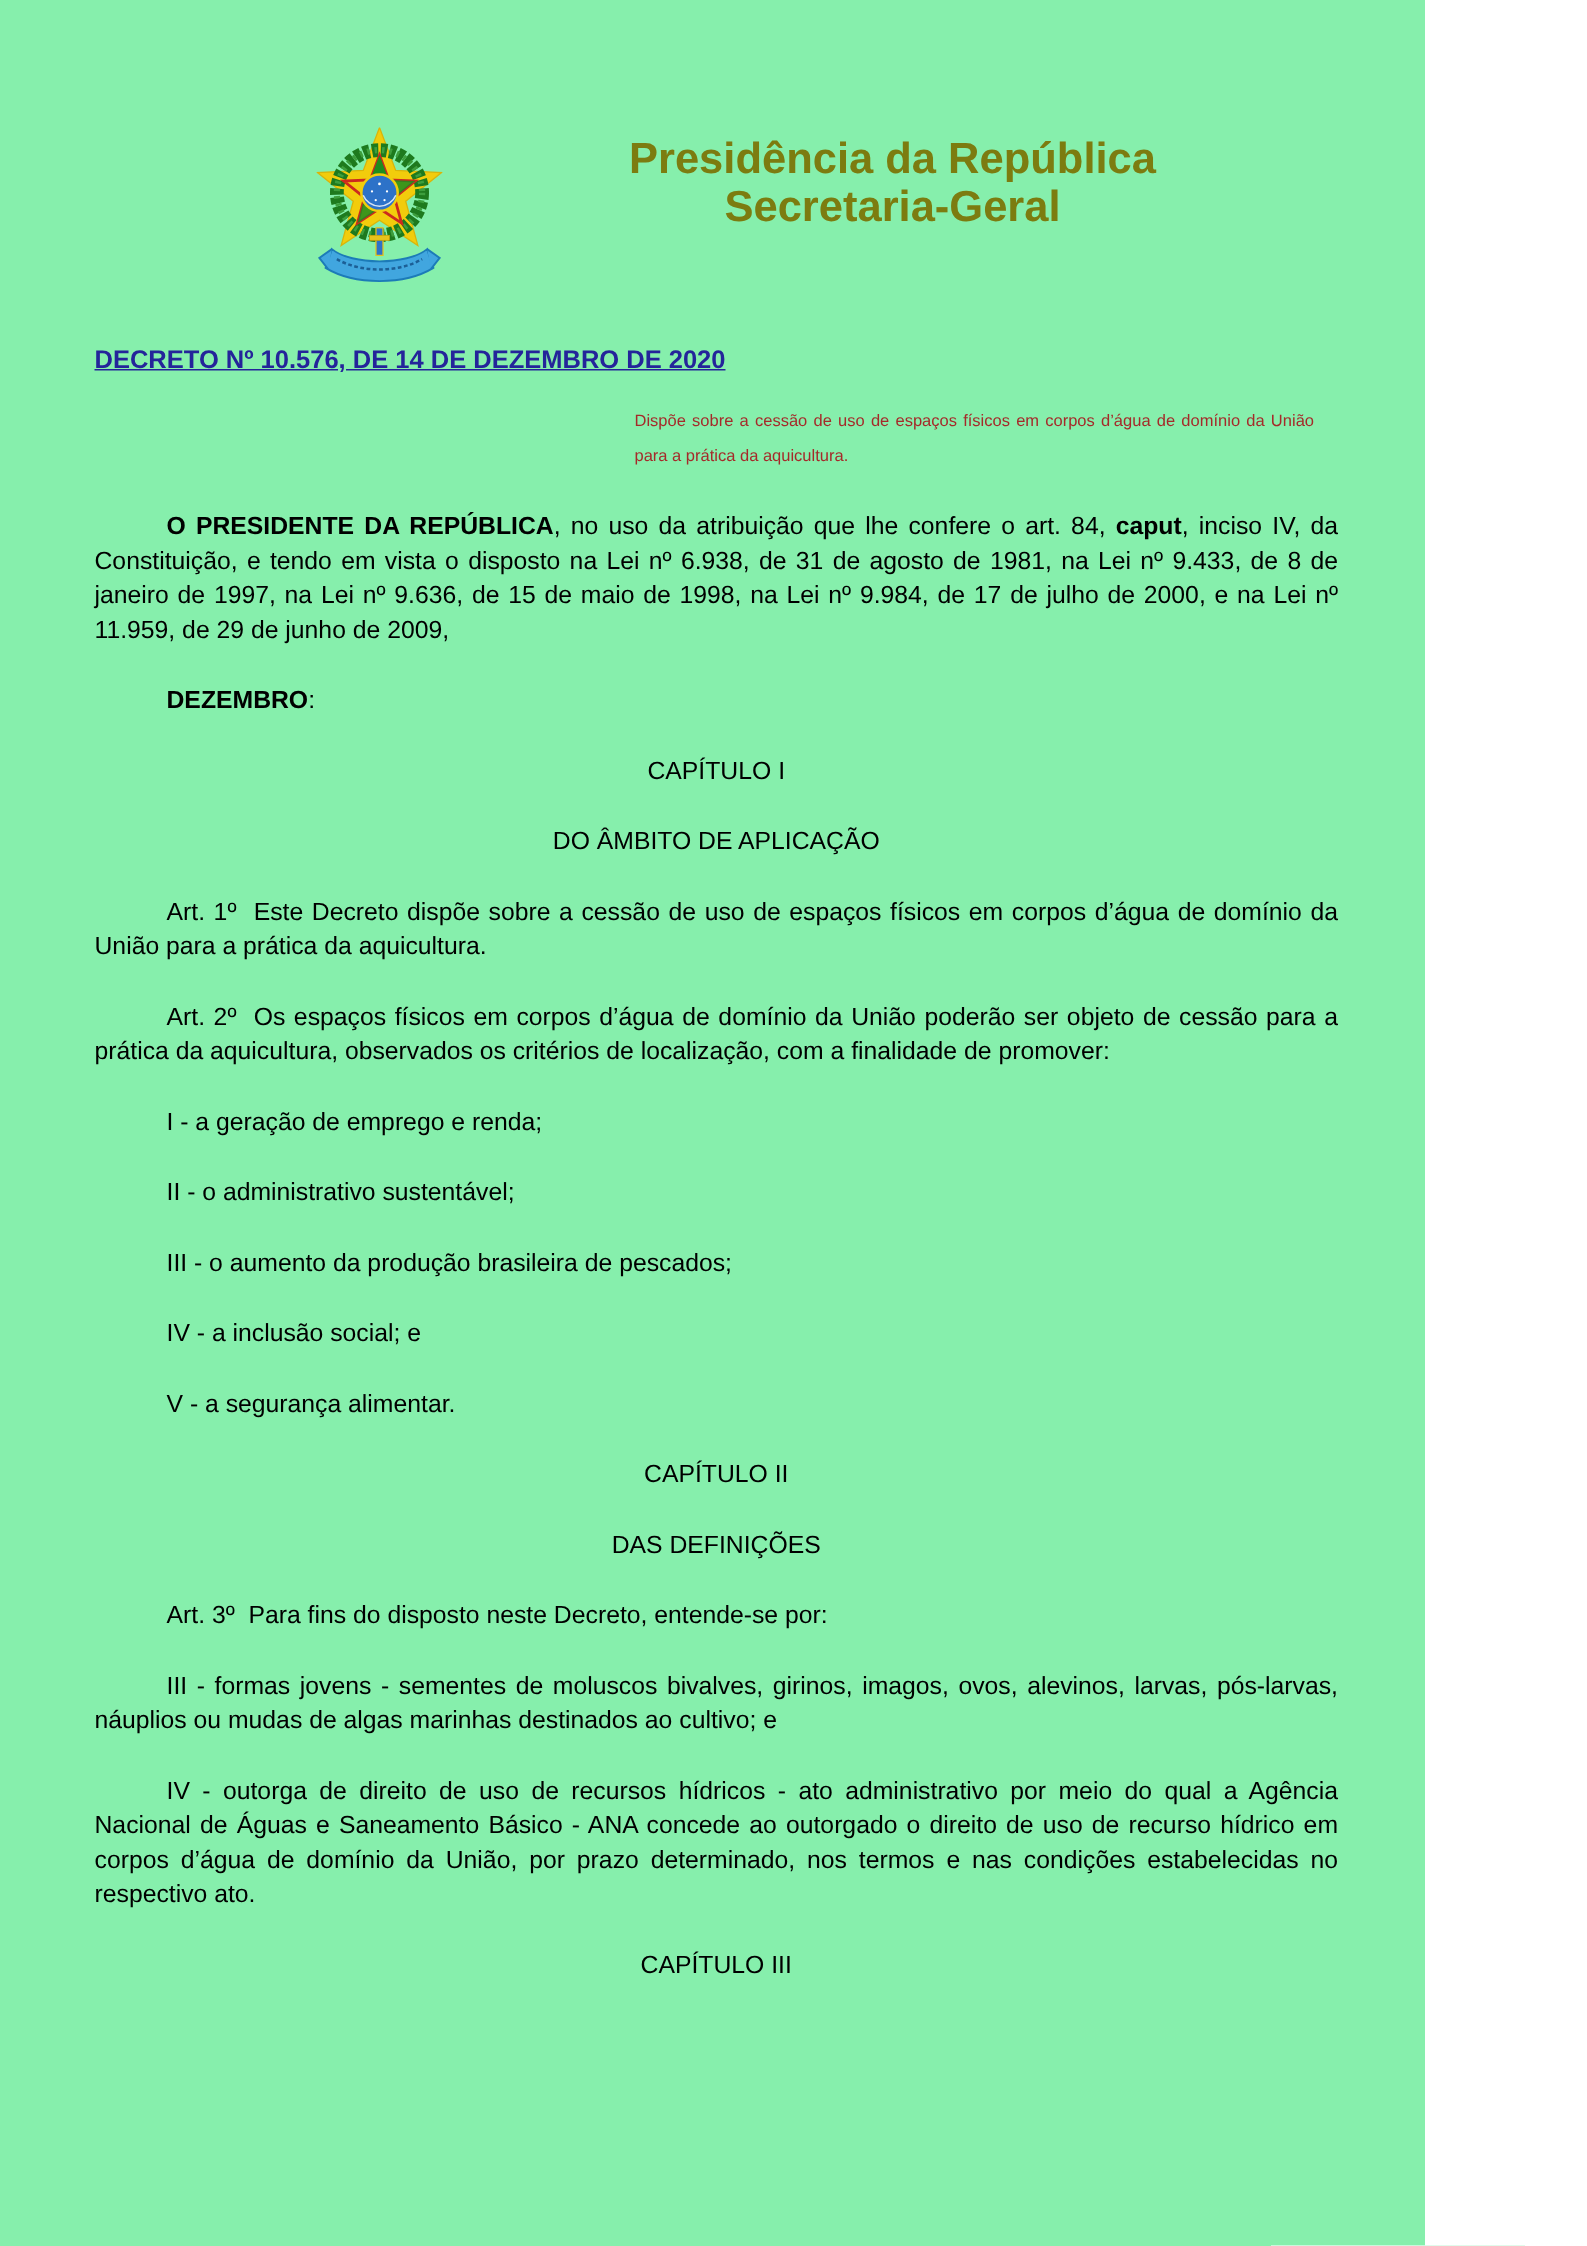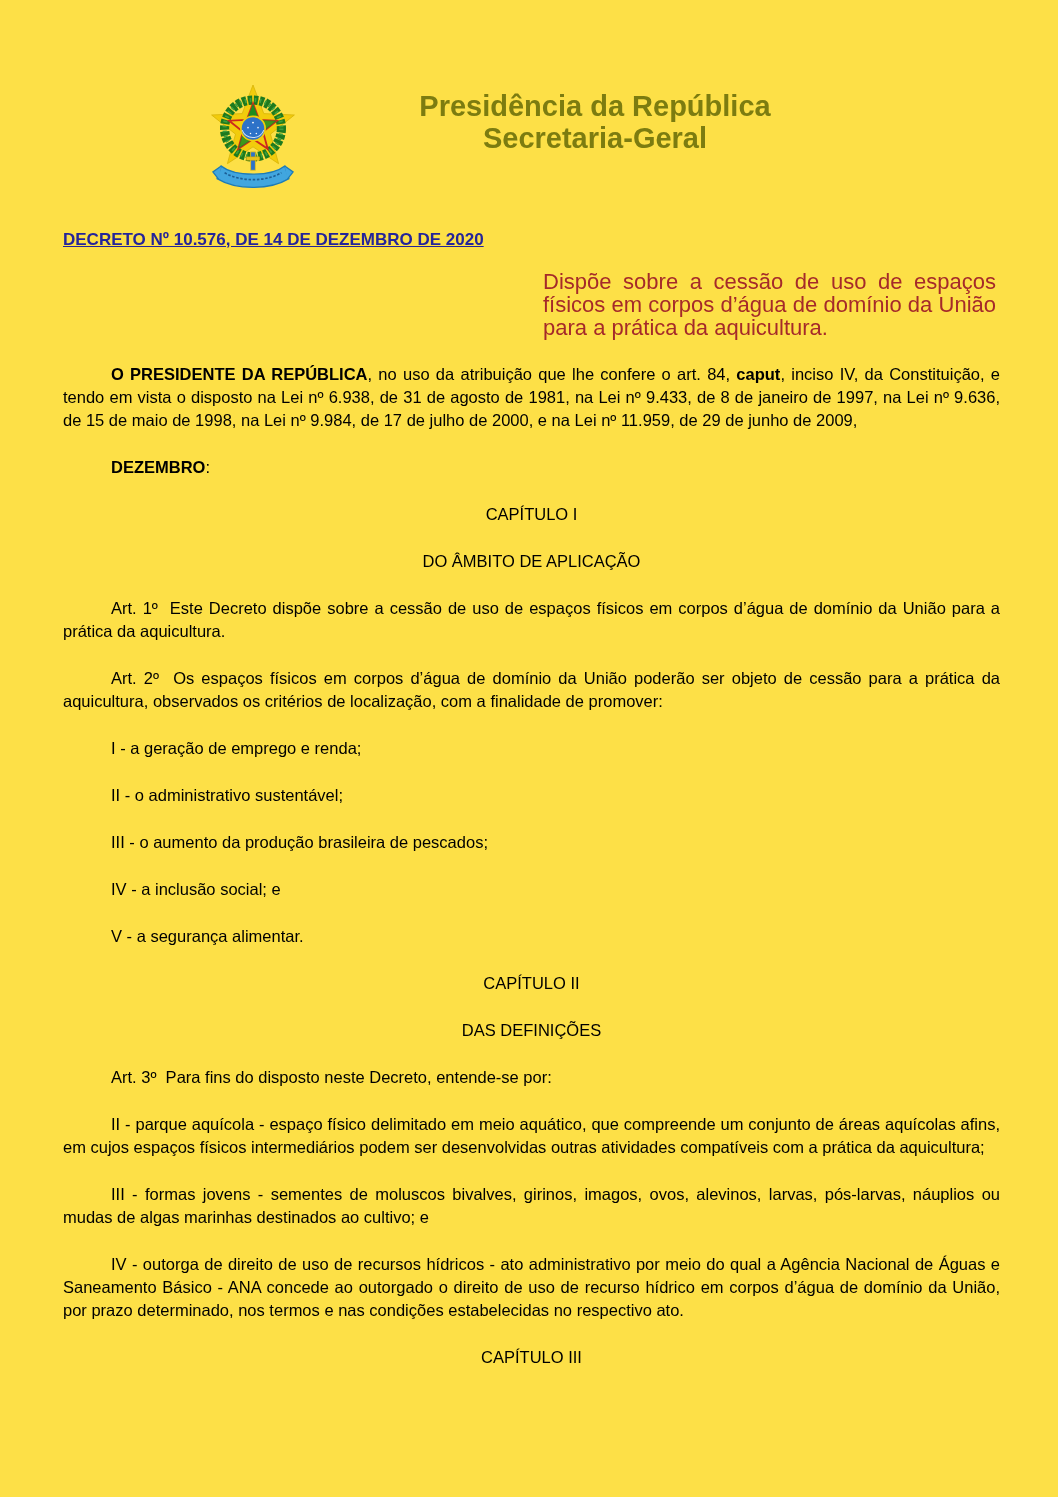--- a/index.html
+++ b/index.html
@@ -5,24 +5,24 @@
   html, body {
     margin: 0;
     padding: 0;
     background: #ffffff;
     width: 1058px;
     font-family: "Liberation Sans", "DejaVu Sans", sans-serif;
     color: #000000;
   }
   .page {
     box-sizing: border-box;
-    width: 1058px;
+    width: 950px;
     min-height: 1497px;
     padding: 85px 58px 20px 63px;
-    background: #fde047;
+    background: #86efac;
   }
   
   .header-block {
     display: flex;
     align-items: flex-start;
     margin-left: 148px;
     width: 650px;
     gap: 34px;
     height: 112px;
     margin-bottom: 31px;
@@ -54,24 +54,24 @@
   .doc-title a {
     color: #24249a;
     font-weight: bold;
     text-decoration: underline;
     cursor: pointer;
   }
 
   
   .ementa {
     width: 453px;
-    margin: 0 4px 24px auto;
+    margin: 0 16px 24px auto;
     text-align: justify;
     color: #a52a2a;
-    font-size: 22px;
+    font-size: 11px;
     line-height: 23px;
   }
 
   
   p.body {
     font-size: 16.5px;
     line-height: 23px;
     text-align: justify;
     text-indent: 48px;
     margin: 0 0 24px 0;
@@ -144,19 +144,18 @@
   <p class="body">II - o administrativo sustentável;</p>
   <p class="body">III - o aumento da produção brasileira de pescados;</p>
   <p class="body">IV - a inclusão social; e</p>
   <p class="body">V - a segurança alimentar.</p>
 
   <p class="body center">CAPÍTULO II</p>
   <p class="body center">DAS DEFINIÇÕES</p>
 
   <p class="body">Art. 3º&nbsp; Para fins do disposto neste Decreto, entende-se por:</p>
 
-  <p class="body">II - parque aquícola - espaço físico delimitado em meio aquático, que compreende um conjunto de áreas aquícolas afins, em cujos espaços físicos intermediários podem ser desenvolvidas outras atividades compatíveis com a prática da aquicultura;</p>
   <p class="body">III - formas jovens - sementes de moluscos bivalves, girinos, imagos, ovos, alevinos, larvas, pós-larvas, náuplios ou mudas de algas marinhas destinados ao cultivo; e</p>
   <p class="body">IV - outorga de direito de uso de recursos hídricos - ato administrativo por meio do qual a Agência Nacional de Águas e Saneamento Básico - ANA concede ao outorgado o direito de uso de recurso hídrico em corpos d’água de domínio da União, por prazo determinado, nos termos e nas condições estabelecidas no respectivo ato.</p>
 
   <p class="body center">CAPÍTULO III</p>
 
 </div>
 
 </body></html>

